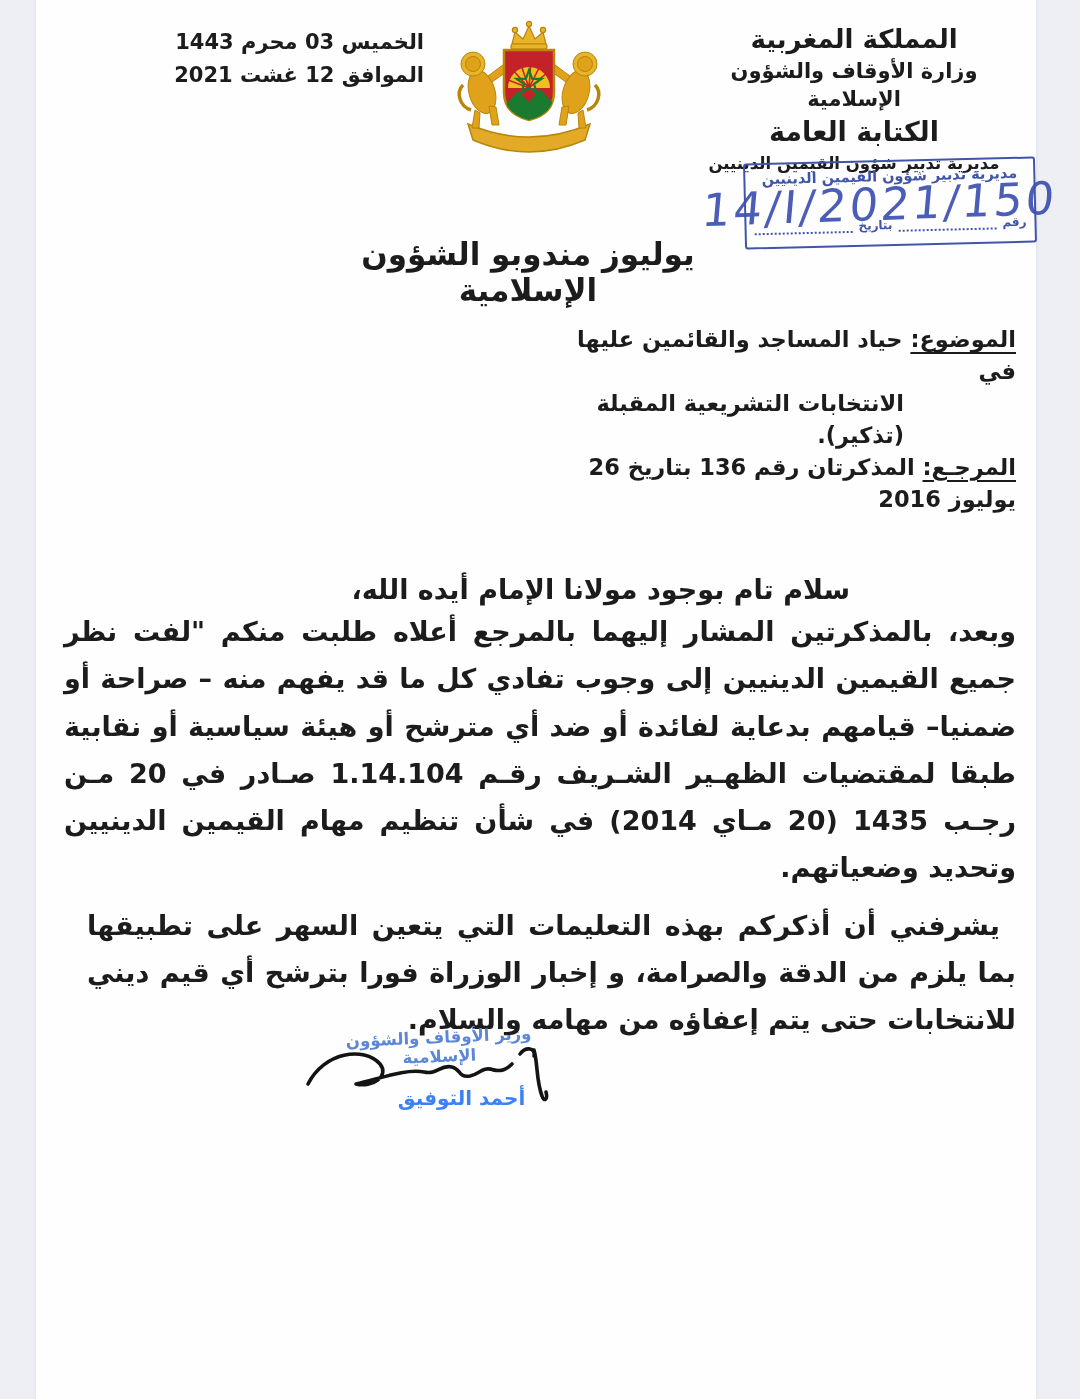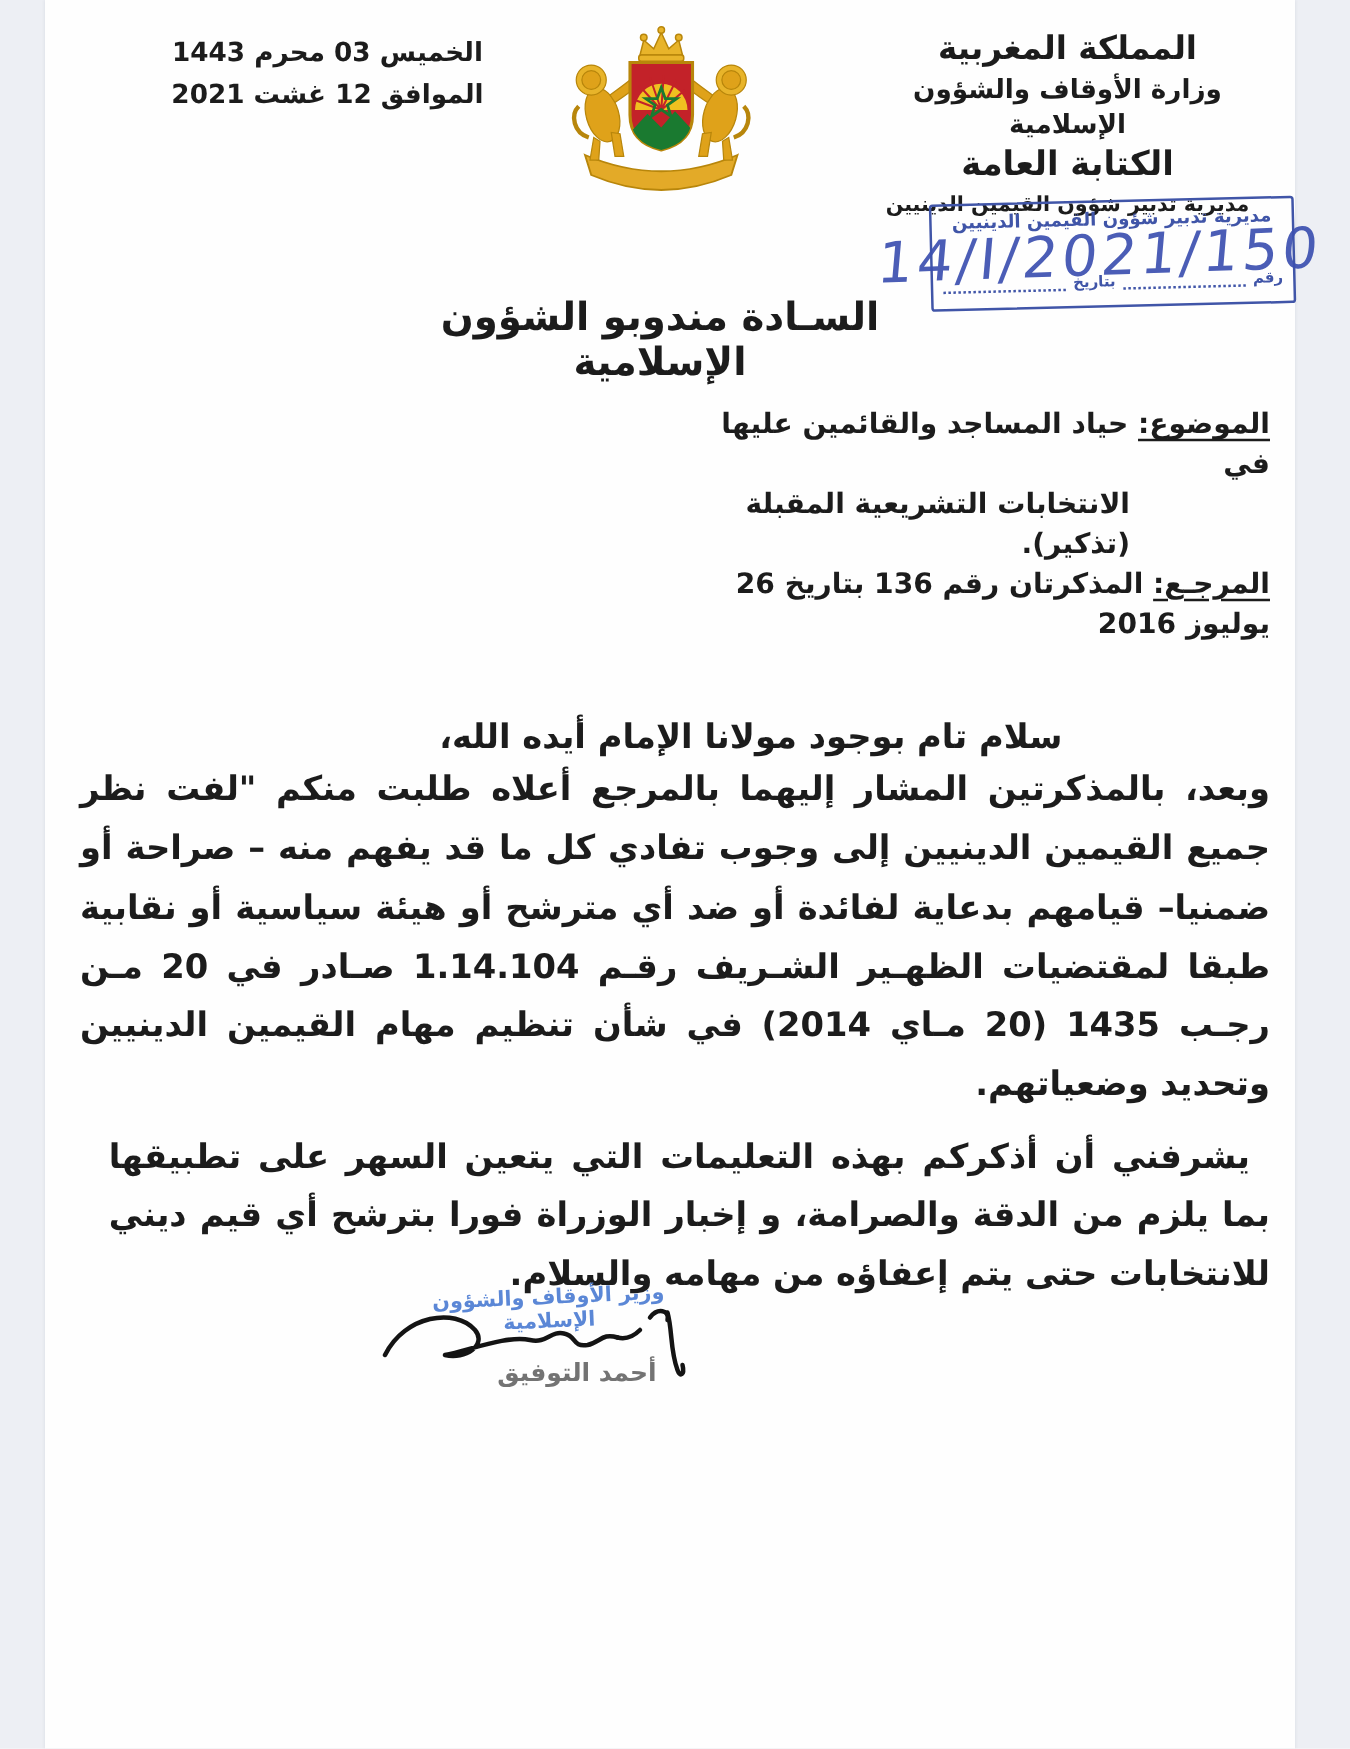--- a/index.html
+++ b/index.html
@@ -11,22 +11,22 @@
     position:relative;
     overflow:hidden;
   }
   .page {
     position:absolute; left:36px; top:0; width:1000px; height:1399px;
     background:#fefefe;
     box-shadow:0 0 3px rgba(40,50,80,0.10);
   }
   
   .date-block {
-    position:absolute; left:76px; top:26px; width:300px;
-    direction:rtl; text-align:center;
+    position:absolute; left:88px; top:26px; width:300px;
+    direction:rtl; text-align:right;
     font-size:21px; font-weight:700; line-height:1.55;
   }
   .ministry-block {
     position:absolute; right:22px; top:22px; width:320px;
     direction:rtl; text-align:center; font-weight:700; line-height:1.35;
   }
   .ministry-block .l1 { font-size:26px; }
   .ministry-block .l2 { font-size:21px; }
   .ministry-block .l3 { font-size:27px; }
   .ministry-block .l4 { font-size:16.5px; margin-top:3px; }
@@ -81,21 +81,21 @@
   .sig-title {
     position:absolute; left:278px; top:1028px; width:250px;
     direction:rtl; text-align:center;
     font-size:16.5px; font-weight:700; color:#5b87d6;
     transform:rotate(-2.5deg);
   }
   .sig-scribble { position:absolute; left:262px; top:1040px; width:280px; height:64px; }
   .sig-name {
     position:absolute; left:318px; top:1086px; width:215px;
     direction:rtl; text-align:center;
-    font-size:20px; font-weight:700; color:#737373;
+    font-size:20px; font-weight:700; color:#3b82f6;
   }
 </style>
 </head>
 <body>
 
 <div class="page">
 
   <div class="date-block">
     <div>الخميس 03 محرم 1443</div>
     <div>الموافق 12 غشت 2021</div>
@@ -158,21 +158,21 @@
     <div class="stamp-title">مديرية تدبير شؤون القيمين الدينيين</div>
     <div class="stamp-row">
       <span>رقم</span>
       <span class="stamp-dots"></span>
       <span>بتاريخ</span>
       <span class="stamp-dots"></span>
     </div>
   </div>
   <div class="stamp-number">14/I/2021/150</div>
 
-  <div class="recipient-title">السـادة مندوبو الشؤون الإسلامية</div>
+  <div class="recipient-title">يوليوز مندوبو الشؤون الإسلامية</div>
 
   <div class="subject-block">
     <div>
       <span class="lbl">الموضوع:</span>
       <span>حياد المساجد والقائمين عليها في</span>
     </div>
     <div class="cont">الانتخابات التشريعية المقبلة (تذكير).</div>
     <div>
       <span class="lbl">المرجـع:</span>
       <span>المذكرتان رقم 136 بتاريخ 26 يوليوز 2016</span>

